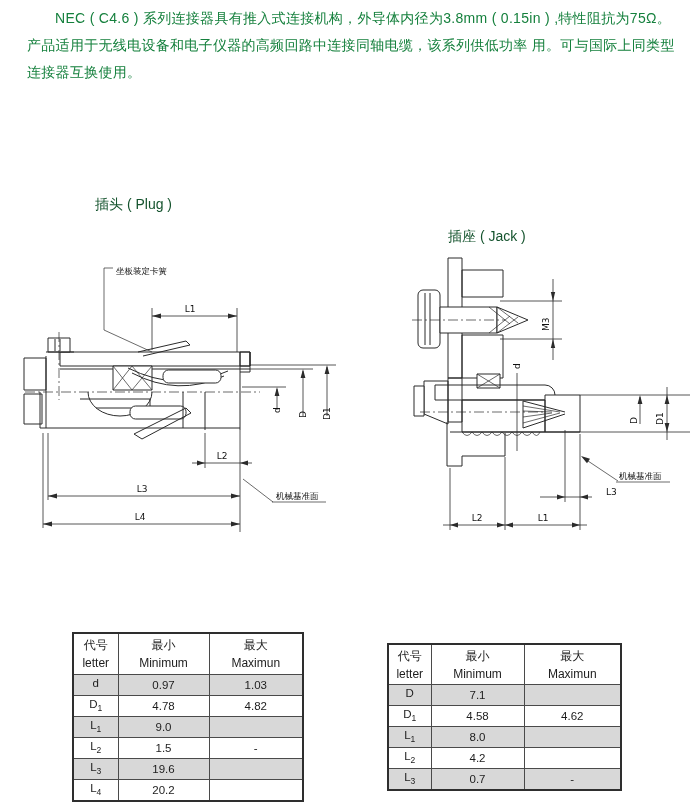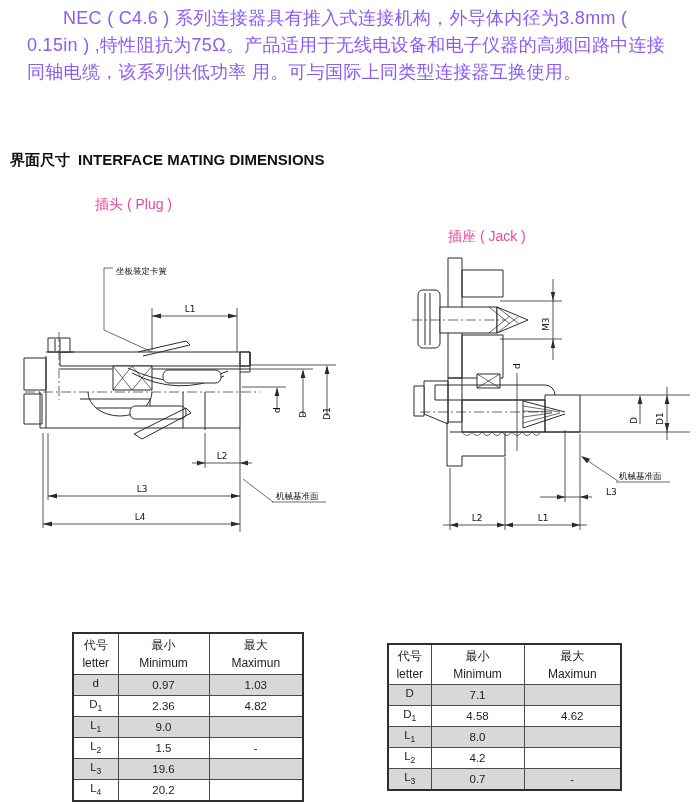--- a/index.html
+++ b/index.html
@@ -2,26 +2,26 @@
 <html><head>
 <meta charset="utf-8">
 <style>
   html,body{margin:0;padding:0;background:#fff;}
   #page{
     position:relative;width:700px;height:804px;background:#ffffff;
     font-family:"Liberation Sans","DejaVu Sans",sans-serif;color:#1c1c1c;overflow:hidden;
   }
   .abs{position:absolute;}
   #intro{
-    left:27px;top:5px;width:648px;font-size:18px;line-height:27px;
-    text-indent:2em;color:#8b5cf6;letter-spacing:.3px;
+    left:27px;top:5px;width:648px;font-size:14px;line-height:27px;
+    text-indent:2em;color:#15803d;letter-spacing:.3px;
   }
   #section-heading{left:10px;top:151px;font-size:15px;font-weight:bold;color:#111;white-space:nowrap;}
   #section-heading .en{margin-left:8px;letter-spacing:0px;}
-  .fig-title{font-size:14px;color:#ec4899;white-space:nowrap;}
+  .fig-title{font-size:14px;color:#14532d;white-space:nowrap;}
   #plug-title{left:95px;top:196px;}
   #jack-title{left:448px;top:196px;margin-top:32px;}
   svg{position:absolute;overflow:visible;}
   svg line,svg polyline,svg path,svg rect,svg polygon{vector-effect:non-scaling-stroke;}
   .obj{stroke:#2b2b2b;stroke-width:1;fill:none;}
   .objf{stroke:#2b2b2b;stroke-width:1;fill:#ffffff;}
   .dim{stroke:#2b2b2b;stroke-width:0.8;fill:none;}
   .thin{stroke:#2b2b2b;stroke-width:0.7;fill:none;}
   .cl{stroke:#2b2b2b;stroke-width:0.7;fill:none;stroke-dasharray:10 3 2 3;}
   .arr{fill:#2b2b2b;stroke:none;}
@@ -41,23 +41,20 @@
   .dim-table tbody tr:nth-child(odd){background:#d8d8d8;}
   .dim-table sub{font-size:8.5px;}
 </style>
 </head>
 <body>
 
 <div id="page">
 
   <div id="intro" class="abs">NEC ( C4.6 ) 系列连接器具有推入式连接机构，外导体内径为3.8mm ( 0.15in ) ,特性阻抗为75Ω。产品适用于无线电设备和电子仪器的高频回路中连接同轴电缆，该系列供低功率 用。可与国际上同类型连接器互换使用。</div>
 
-  <div id="section-heading" class="abs">
-    <span class="zh">界面尺寸</span><span class="en">INTERFACE MATING DIMENSIONS</span>
-  </div>
 
   <div id="plug-title" class="abs fig-title">插头 ( Plug )</div>
   <div id="jack-title" class="abs fig-title">插座 ( Jack )</div>
 
   <svg style="left:10px;top:240px;" width="340" height="300" viewBox="10 240 340 300">
     <defs>
       <pattern id="ph1" width="6" height="6" patternUnits="userSpaceOnUse" patternTransform="rotate(45)">
         <line x1="0" y1="0" x2="0" y2="6" stroke="#3a3a3a" stroke-width="0.8"></line>
       </pattern>
     </defs>
@@ -264,21 +261,21 @@
       </tr>
     </thead>
     <tbody>
       <tr>
           <td><span>d</span><sub></sub></td>
           <td>0.97</td>
           <td>1.03</td>
         </tr>
       <tr>
           <td><span>D</span><sub>1</sub></td>
-          <td>2.36</td>
+          <td>4.78</td>
           <td>4.82</td>
         </tr>
       <tr>
           <td><span>L</span><sub>1</sub></td>
           <td>9.0</td>
           <td></td>
         </tr>
       <tr>
           <td><span>L</span><sub>2</sub></td>
           <td>1.5</td>

